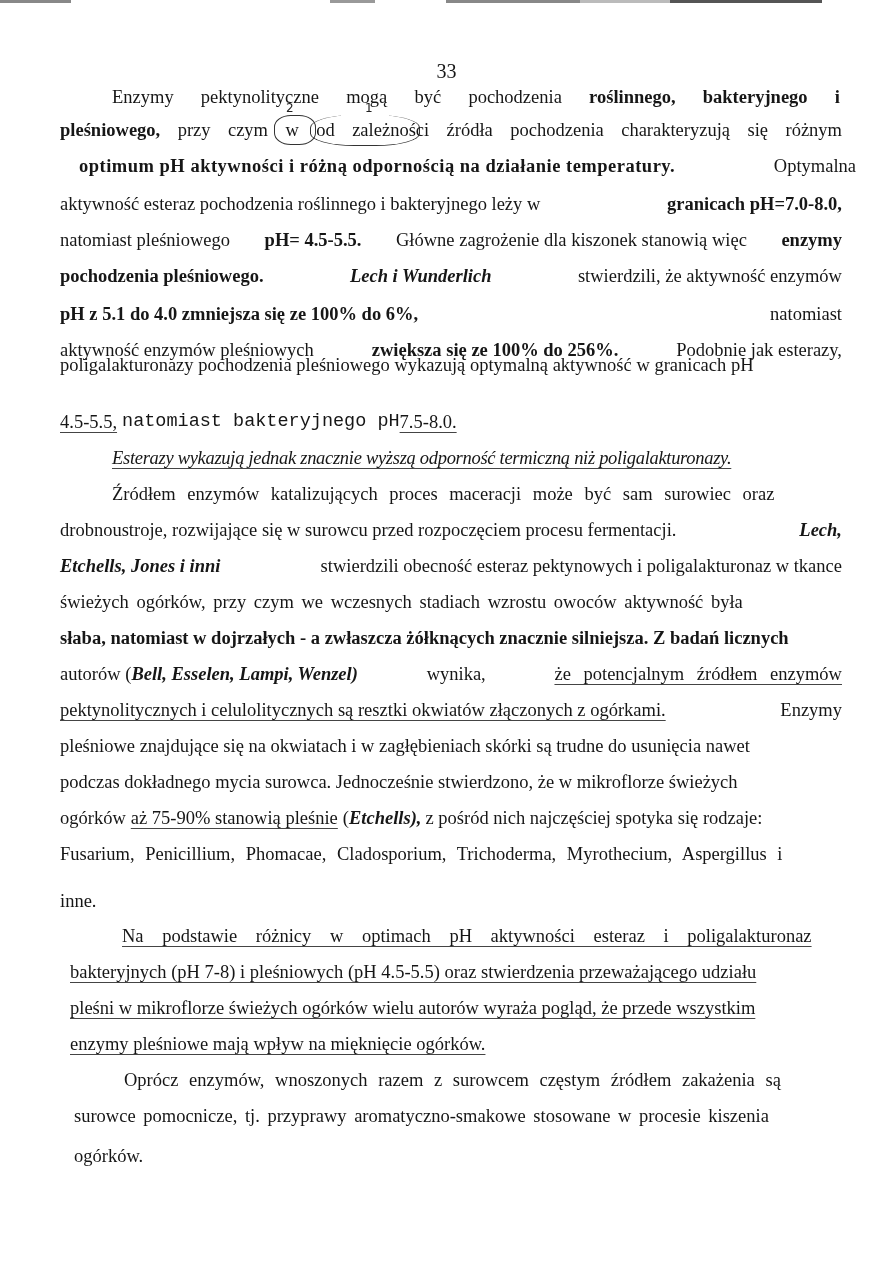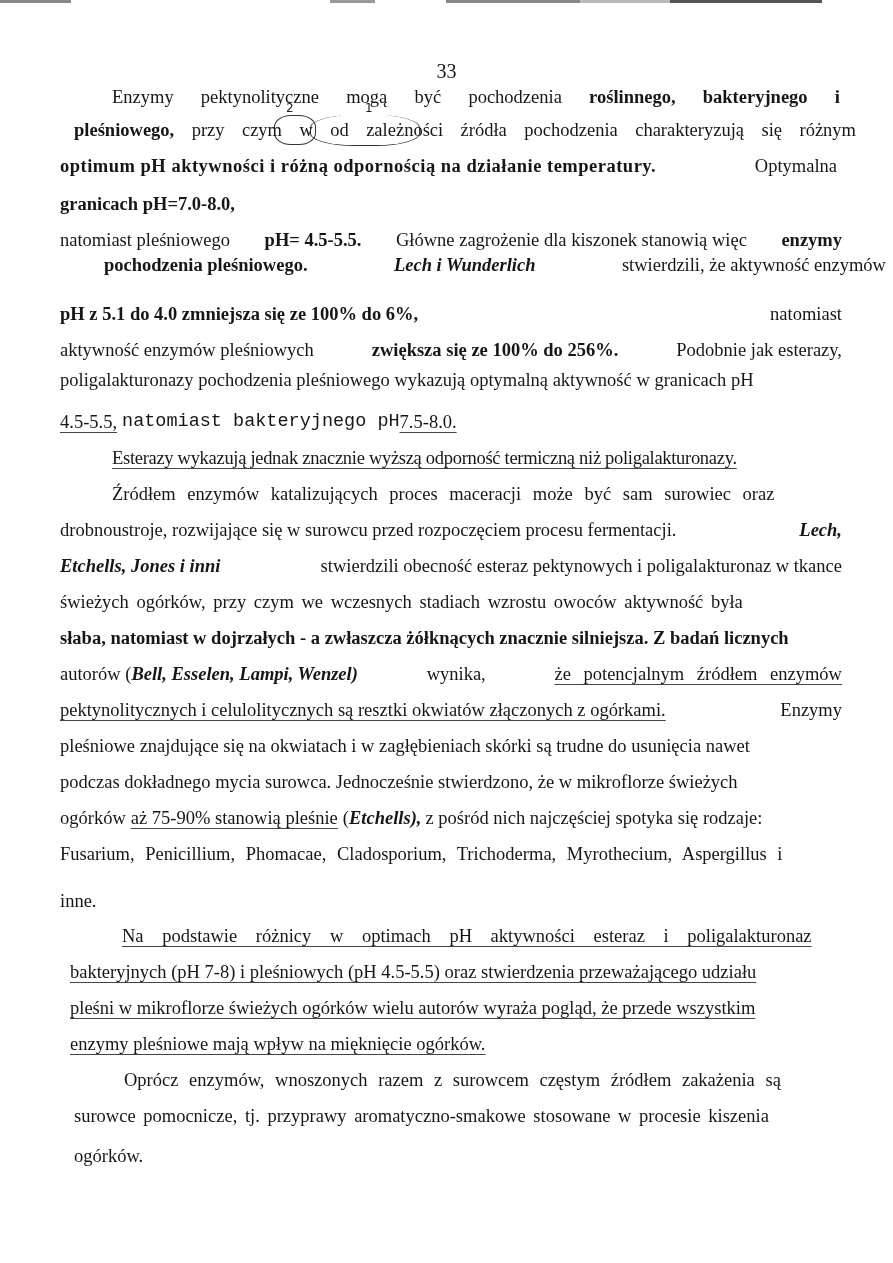--- a/index.html
+++ b/index.html
@@ -35,79 +35,80 @@
   <b>roślinnego,</b>
   <b>bakteryjnego</b>
   <b>i</b>
 </div>
 
 <div class="pen" style="left:286px; top:101px;">2</div>
 <div class="pen" style="left:365px; top:101px;">1</div>
 <div class="circle" style="left:274px; top:115px; width:40px; height:28px;"></div>
 <div class="circle" style="left:310px; top:115px; width:108px; height:30px; border-top:none;"></div>
 
-<div class="line" style="top:119px;margin-left:14px;">
+<div class="line" style="top:119px;">
   <b>pleśniowego,</b>
   <span>przy</span>
   <span>czym</span>
   <span>w</span>
   <span>od</span>
   <span>zależności</span>
   <span>źródła</span>
   <span>pochodzenia</span>
   <span>charakteryzują</span>
   <span>się</span>
   <span>różnym</span>
 </div>
 
-<div class="line nojust" style="top:155px; justify-content:space-between;">
+<div class="line nojust" style="top:155px; justify-content:space-between;margin-left:19px;">
   <b style="letter-spacing:0.5px;">optimum pH aktywności i różną odpornością na działanie temperatury.</b>
   <span>Optymalna</span>
 </div>
 
 <div class="line" style="top:193px;">
+  <span>aktywność esteraz pochodzenia roślinnego i bakteryjnego leży w</span>
   <b>granicach pH=7.0-8.0,</b>
 </div>
 
 <div class="line" style="top:229px;">
   <span>natomiast pleśniowego</span>
   <b>pH= 4.5-5.5.</b>
   <span>Główne zagrożenie dla kiszonek stanowią więc</span>
   <b>enzymy</b>
 </div>
 
-<div class="line" style="top:254px;margin-left:44px;">
+<div class="line" style="top:265px;">
   <b>pochodzenia pleśniowego.</b>
   <i class="bi">Lech i Wunderlich</i>
   <span>stwierdzili, że aktywność enzymów</span>
 </div>
 
 <div class="line" style="top:303px;">
   <b>pH z 5.1 do 4.0 zmniejsza się ze 100% do 6%,</b>
   <span>natomiast</span>
 </div>
 
 <div class="line" style="top:339px;gap:24px;">
   <span>aktywność enzymów pleśniowych</span>
   <b>zwiększa się ze 100% do 256%.</b>
   <span>Podobnie jak esterazy,</span>
 </div>
 
-<div class="line" style="top:369px;">
+<div class="line" style="top:354px;">
   <span>poligalakturonazy pochodzenia pleśniowego wykazują optymalną aktywność w granicach pH</span>
 </div>
 
 <div class="line nojust" style="top:411px;">
   <span class="ul">4.5-5.5,</span>
   <span style="margin-right:0;font-family:Liberation Mono, monospace;">natomiast bakteryjnego pH</span>
   <span class="ul">7.5-8.0.</span>
 </div>
 
 <div class="line indent nojust" style="top:447px;">
-  <span class="ul" style="letter-spacing:-0.3px;">Esterazy wykazują jednak znacznie wyższą odporność termiczną niż poligalakturonazy.</span>
+  <span class="ul" style="letter-spacing:-0.3px;font-style:italic;">Esterazy wykazują jednak znacznie wyższą odporność termiczną niż poligalakturonazy.</span>
 </div>
 
 <div class="line indent" style="top:483px;">
   <span style="word-spacing:7px;">Źródłem enzymów katalizujących proces maceracji może być sam surowiec oraz</span>
 </div>
 
 <div class="line" style="top:519px;">
   <span>drobnoustroje, rozwijające się w surowcu przed rozpoczęciem procesu fermentacji.</span>
   <i class="bi">Lech,</i>
 </div>

